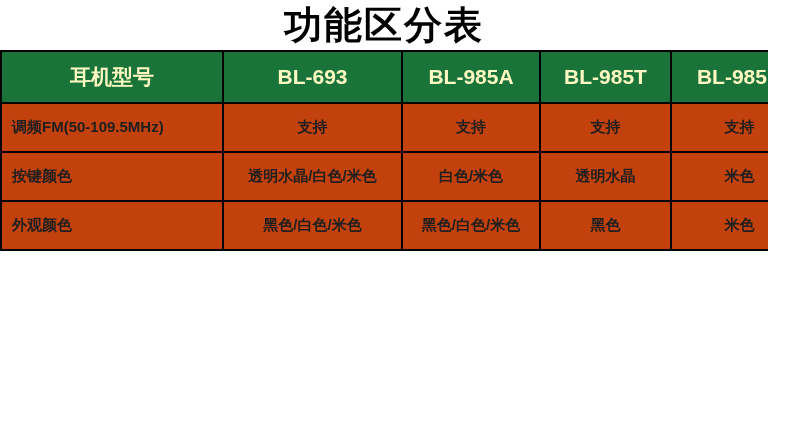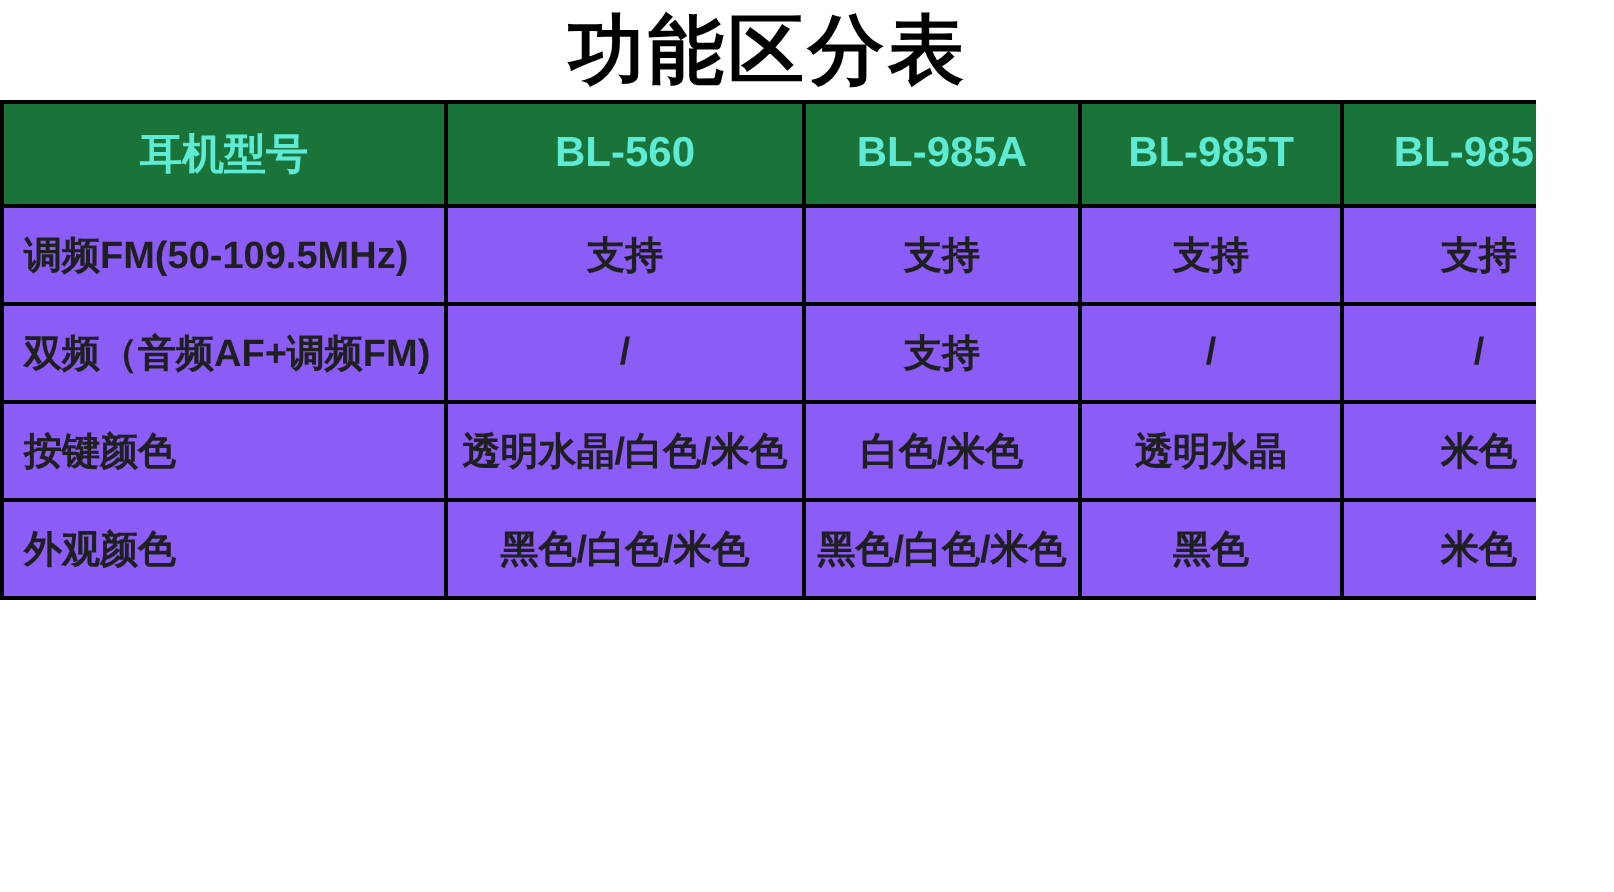--- a/index.html
+++ b/index.html
@@ -36,28 +36,28 @@
     border: 2px solid #000000;
     text-align: center;
     vertical-align: middle;
     font-weight: bold;
     overflow: hidden;
     white-space: nowrap;
   }
   .spec thead tr { height: 52px; }
   .spec thead th {
     background: #1a7338;
-    color: #5eead4;
+    color: #fef9c3;
     font-size: 21px;
   }
   .spec tbody tr { height: 49px; }
   .spec tbody td {
-    background: #8b5cf6;
+    background: #c2410c;
     color: #1f1f1f;
-    font-size: 19px;
+    font-size: 15px;
   }
   .spec td.rowlabel {
     text-align: left;
     padding-left: 10px;
   }
 </style>
 </head>
 <body>
 
 <div class="page">
@@ -67,40 +67,33 @@
     <colgroup>
       <col class="c0">
         <col class="c1">
         <col class="c2">
         <col class="c3">
         <col class="c4">
     </colgroup>
     <thead>
       <tr>
         <th>耳机型号</th>
-        <th>BL-560</th>
+        <th>BL-693</th>
         <th>BL-985A</th>
         <th>BL-985T</th>
         <th>BL-985D</th>
       </tr>
     </thead>
     <tbody>
       <tr>
         <td class="rowlabel">调频FM(50-109.5MHz)</td>
         <td>支持</td>
         <td>支持</td>
         <td>支持</td>
         <td>支持</td>
-      </tr>
-      <tr>
-        <td class="rowlabel">双频（音频AF+调频FM)</td>
-        <td>/</td>
-        <td>支持</td>
-        <td>/</td>
-        <td>/</td>
       </tr>
       <tr>
         <td class="rowlabel">按键颜色</td>
         <td>透明水晶/白色/米色</td>
         <td>白色/米色</td>
         <td>透明水晶</td>
         <td>米色</td>
       </tr>
       <tr>
         <td class="rowlabel">外观颜色</td>

